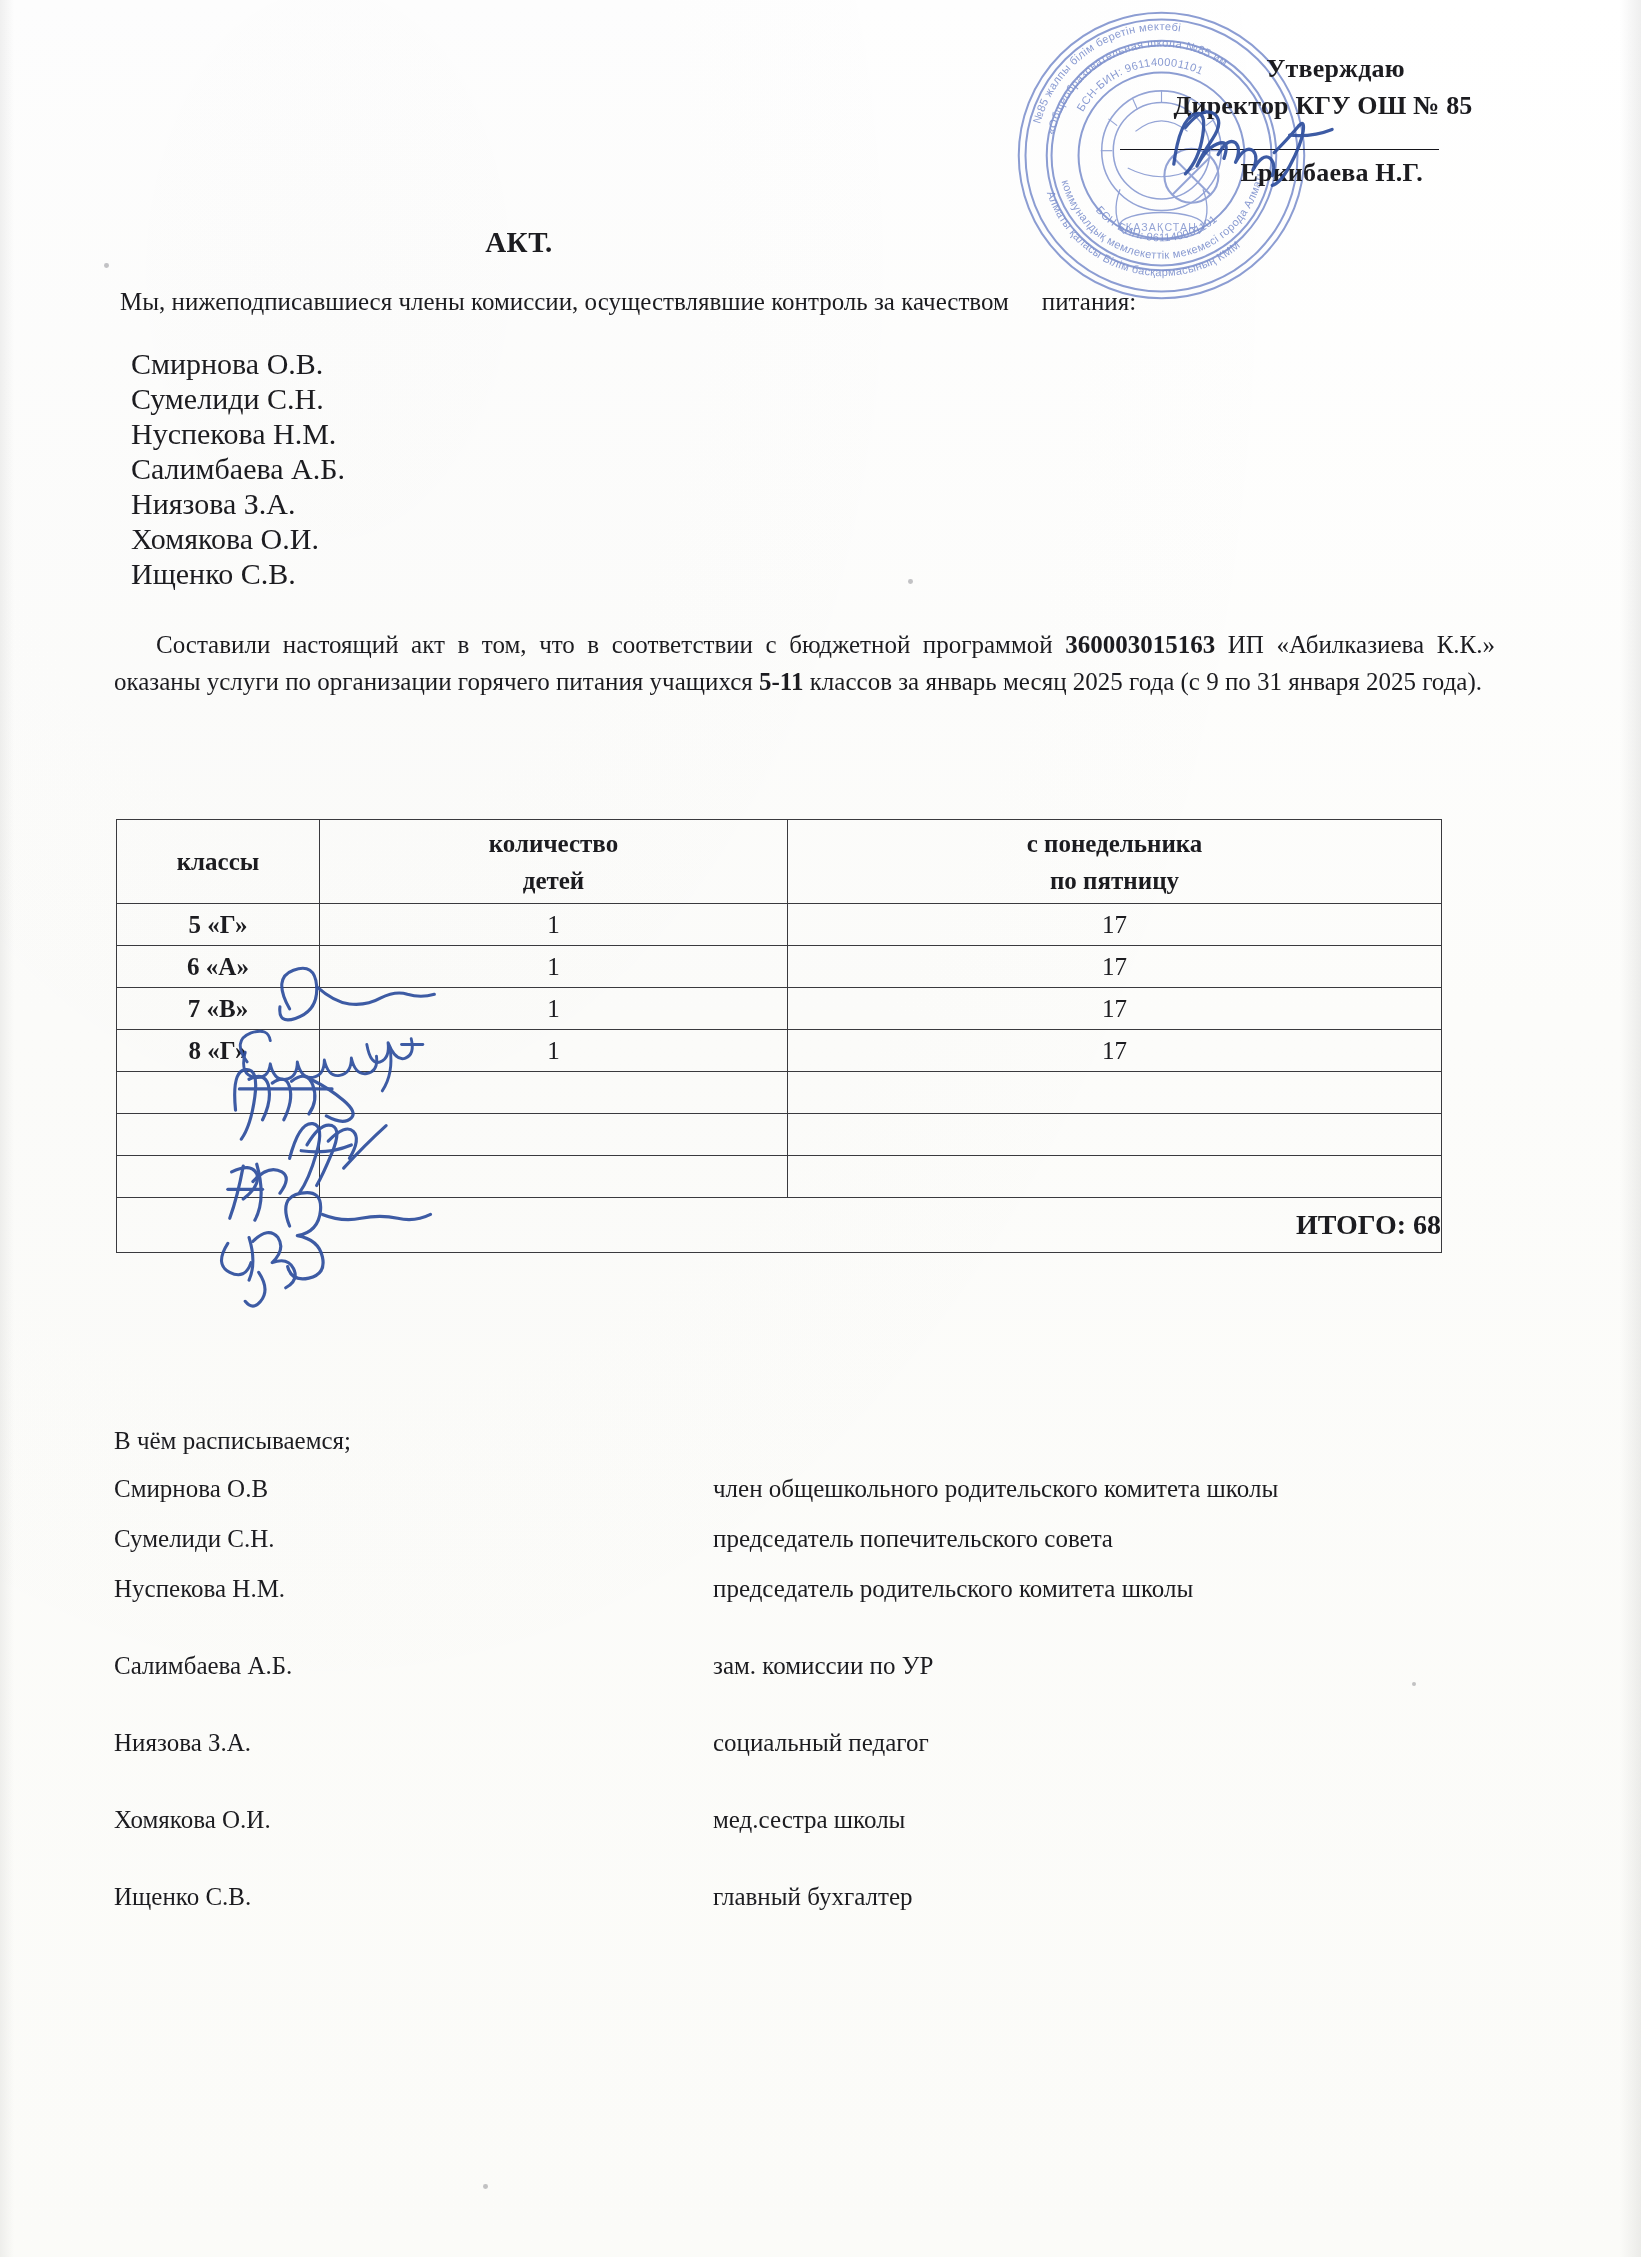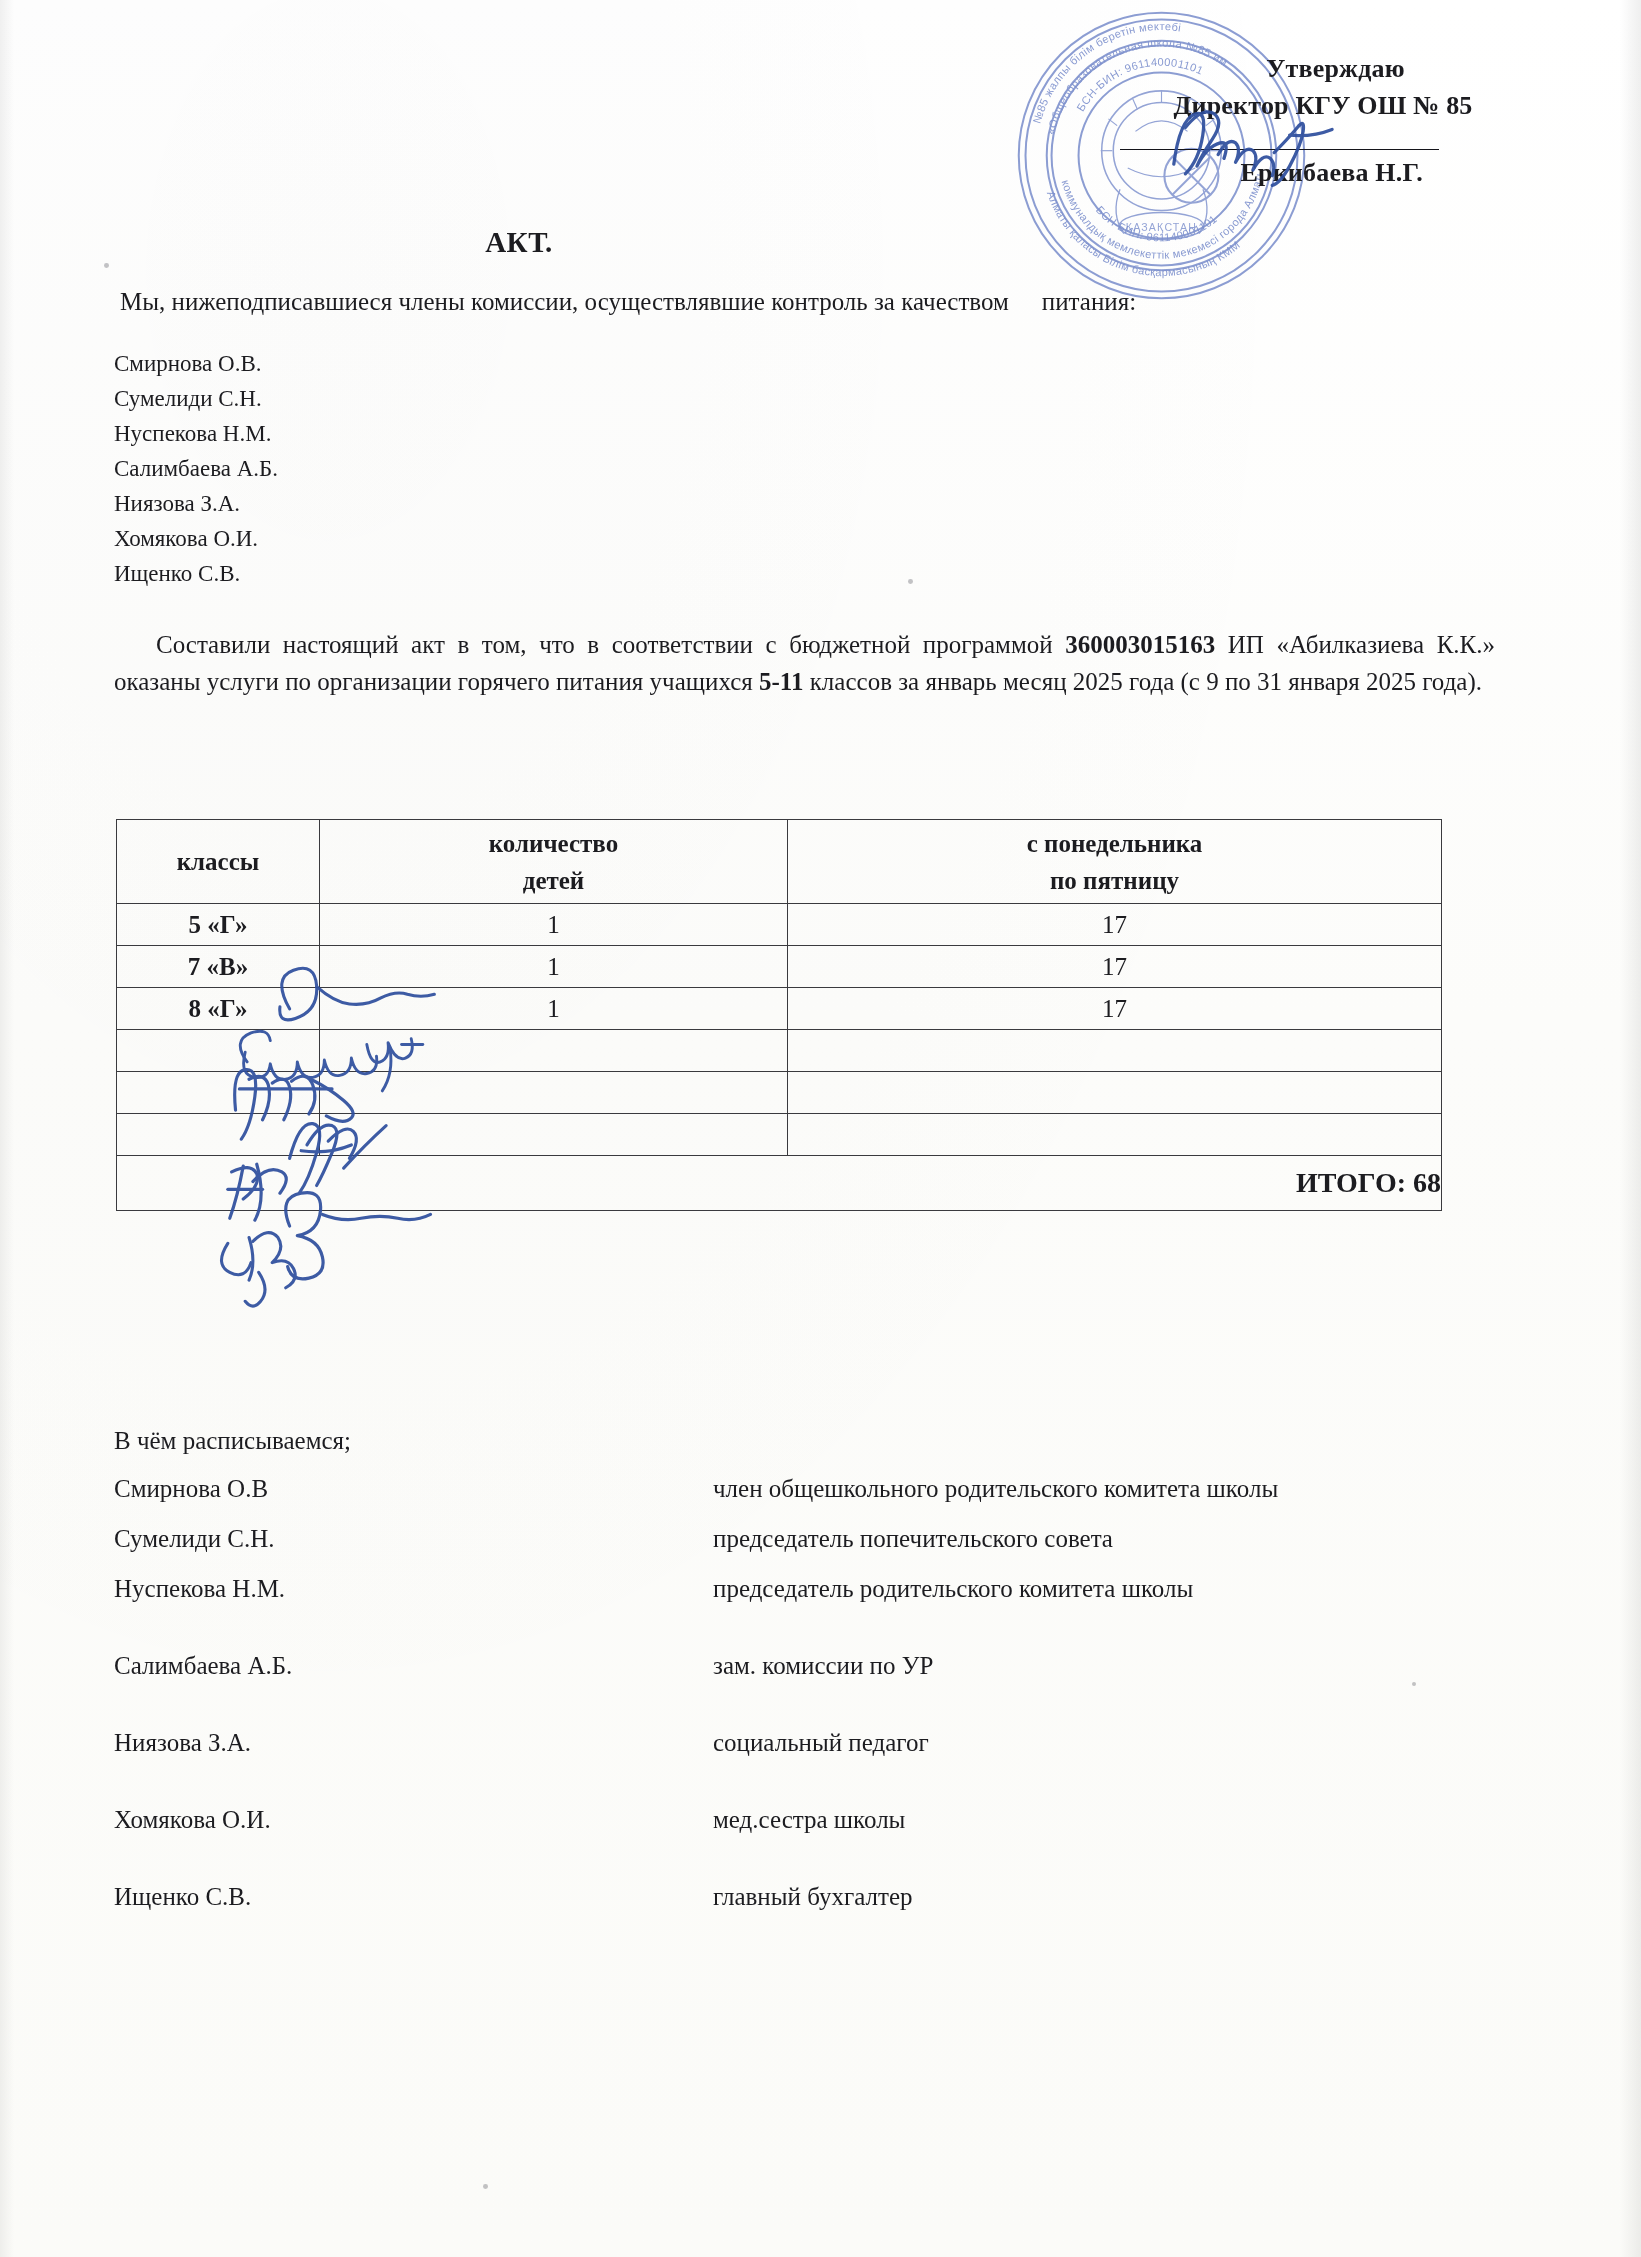--- a/index.html
+++ b/index.html
@@ -101,22 +101,23 @@
 
   
   .members {
     position: absolute;
     left: 114px;
     top: 346px;
     width: 502px;
     z-index: 5;
   }
   .members .m {
-    font-size: 23px;
+    font-size: 30px;
     line-height: 35px;
+    margin-left: 17px;
   }
 
   
   .body-par {
     position: absolute;
     left: 114px;
     top: 626px;
     width: 1381px;
     font-size: 25px;
     line-height: 37px;
@@ -336,20 +337,25 @@
           </th>
         </tr>
       </thead>
       <tbody>
         <tr>
           <td class="cls">5 «Г»</td>
           <td class="num">1</td>
           <td class="num">17</td>
         </tr>
         <tr>
+          <td class="cls">6 «А»</td>
+          <td class="num">1</td>
+          <td class="num">17</td>
+        </tr>
+        <tr>
           <td class="cls">7 «В»</td>
           <td class="num">1</td>
           <td class="num">17</td>
         </tr>
         <tr>
           <td class="cls">8 «Г»</td>
           <td class="num">1</td>
           <td class="num">17</td>
         </tr>
         <tr class="blank">

